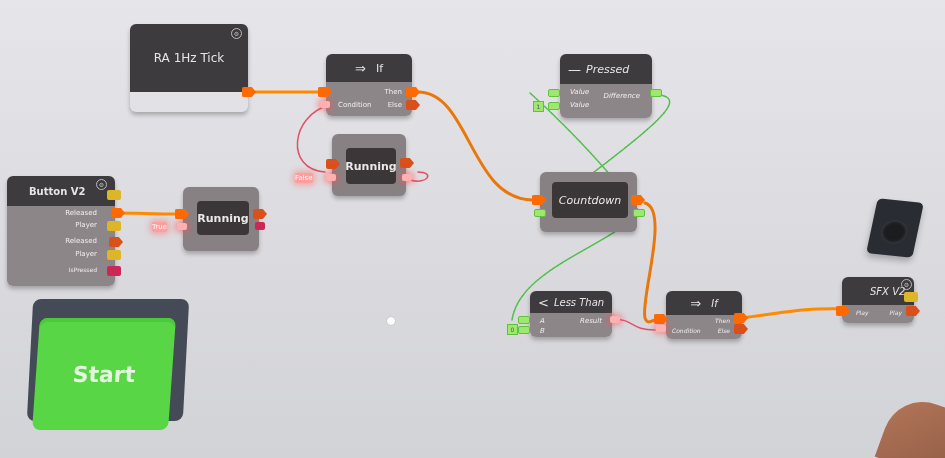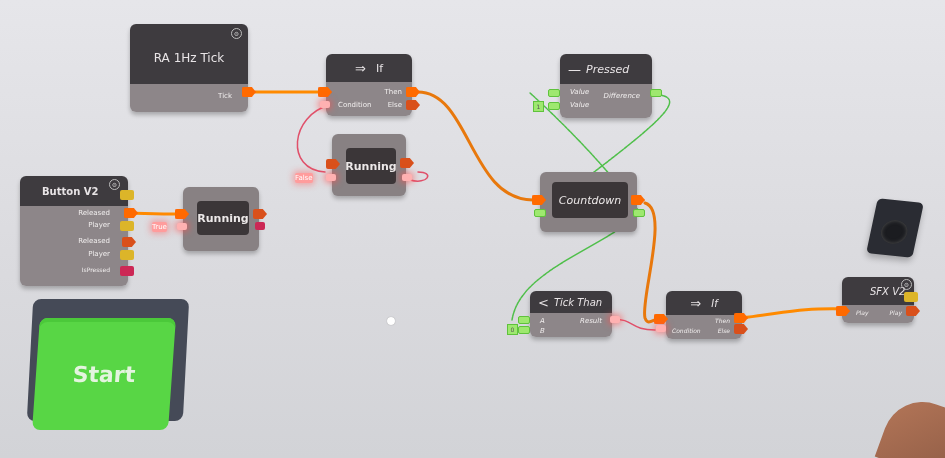--- a/index.html
+++ b/index.html
@@ -46,23 +46,20 @@
     <path d="M742 318 C790 312,800 308,845 309" stroke="#ff8a00" stroke-width="3"></path>
     <path d="M660 95 C690 100,650 130,540 213" stroke="#4fbf4a" stroke-width="1.5" stroke-dasharray="3 1"></path>
     <path d="M640 213 C610 170,560 120,530 93" stroke="#4fbf4a" stroke-width="1.5" stroke-dasharray="3 1"></path>
     <path d="M640 213 C600 250,520 270,512 320" stroke="#4fbf4a" stroke-width="1.5" stroke-dasharray="3 1"></path>
   </g>
 </svg>
 
 <div class="node card" style="left:130px;top:24px;width:118px;height:88px;">
   <div class="hdr" style="height:68px;font-size:12px;font-weight:normal;">RA 1Hz Tick</div>
   <div class="gear" style="right:6px;top:4px;">⚙</div>
-  <div class="body" style="height:28px;">
-    <span class="lbl" style="right:16px;top:8px;">Tick</span>
-  </div>
   <div class="port p-exec" style="right:-8px;top:63px;"></div>
 </div>
 
 <div class="node card" style="left:326px;top:54px;width:86px;height:62px;">
   <div class="hdr" style="height:28px;font-weight:normal;">
     <span class="ico">⇒</span>
     <span>If</span>
   </div>
   <div class="body" style="height:34px;">
     <span class="lbl" style="left:12px;top:19px;">Condition</span>
@@ -93,21 +90,21 @@
     <span class="lbl i" style="left:10px;top:4px;">Value</span>
     <span class="lbl i" style="left:10px;top:17px;">Value</span>
     <span class="lbl i" style="right:12px;top:8px;">Difference</span>
   </div>
   <div class="port p-num" style="left:-12px;top:35px;width:10px;height:6px;"></div>
   <div class="port p-num" style="left:-12px;top:48px;width:10px;height:6px;"></div>
   <div class="port p-num" style="right:-10px;top:35px;width:10px;height:6px;"></div>
 </div>
 <div class="nbadge" style="left:533px;top:101px;">1</div>
 
-<div class="node card" style="left:20px;top:176px;width:108px;height:110px;">
+<div class="node card" style="left:7px;top:176px;width:108px;height:110px;">
   <div class="hdr" style="height:30px;font-weight:bold;font-size:10px;justify-content:flex-start;padding-left:22px;">Button V2</div>
   <div class="gear" style="right:8px;top:3px;">⚙</div>
   <div class="body" style="height:80px;">
     <span class="lbl" style="right:18px;top:3px;">Released</span>
     <span class="lbl" style="right:18px;top:15px;">Player</span>
     <span class="lbl" style="right:18px;top:31px;">Released</span>
     <span class="lbl" style="right:18px;top:44px;">Player</span>
     <span class="lbl" style="right:18px;top:60px;font-size:6px;">IsPressed</span>
   </div>
   <div class="port p-yel" style="right:-6px;top:14px;"></div>
@@ -131,21 +128,21 @@
   <div class="inner" style="left:12px;top:10px;width:76px;height:36px;font-style:italic;font-weight:normal;">Countdown</div>
   <div class="port p-exec" style="left:-8px;top:23px;"></div>
   <div class="port p-num" style="left:-6px;top:37px;width:10px;height:6px;"></div>
   <div class="port p-exec" style="right:-8px;top:23px;"></div>
   <div class="port p-num" style="right:-8px;top:37px;width:10px;height:6px;"></div>
 </div>
 
 <div class="node card" style="left:530px;top:291px;width:82px;height:46px;">
   <div class="hdr" style="height:22px;font-style:italic;font-size:10px;justify-content:flex-start;padding-left:8px;">
     <span class="ico" style="margin-right:5px;">&lt;</span>
-    <span>Tick Than</span>
+    <span>Less Than</span>
   </div>
   <div class="body" style="height:24px;">
     <span class="lbl i" style="left:10px;top:4px;">A</span>
     <span class="lbl i" style="left:10px;top:14px;">B</span>
     <span class="lbl i" style="right:10px;top:4px;">Result</span>
   </div>
   <div class="port p-num" style="left:-12px;top:25px;width:10px;height:6px;"></div>
   <div class="port p-num" style="left:-12px;top:35px;width:10px;height:6px;"></div>
   <div class="port p-bool" style="right:-8px;top:25px;width:10px;height:7px;"></div>
 </div>

